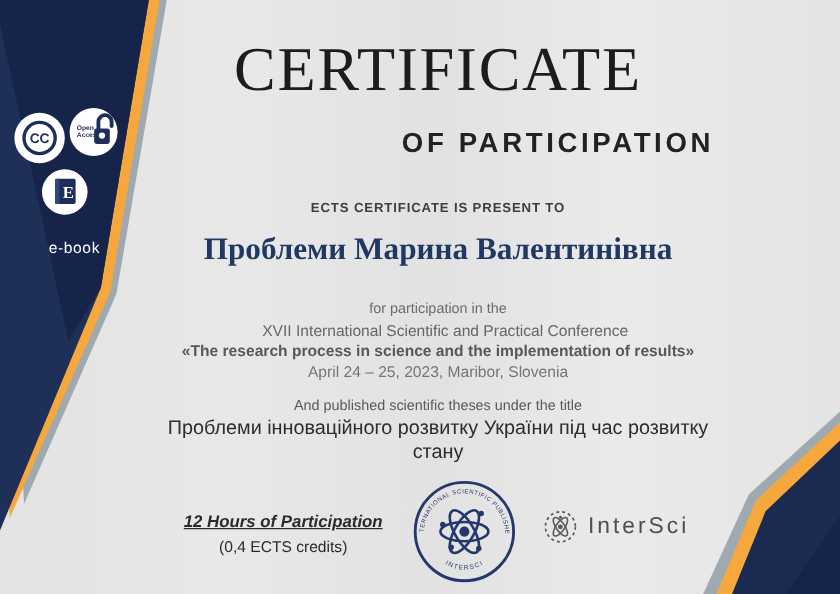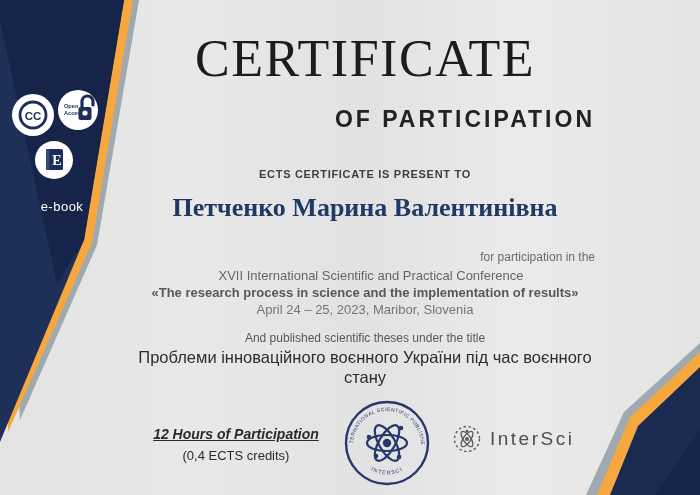--- a/index.html
+++ b/index.html
@@ -12,21 +12,21 @@
   .content{position:absolute;left:135px;top:0;width:460px;text-align:center;}
   .title{position:absolute;left:0;top:30px;width:100%;
     font-family:"Liberation Serif",serif;font-size:52px;letter-spacing:1.5px;
     color:#1c1c1c;font-weight:400;line-height:58px;}
   .subtitle{position:absolute;left:0;top:106px;width:100%;
     font-size:23px;font-weight:700;letter-spacing:3px;color:#222;text-align:right;}
   .present{position:absolute;left:0;top:168px;width:100%;
     font-size:11px;font-weight:700;letter-spacing:.7px;color:#3e3e3e;}
   .name{position:absolute;left:0;top:192px;width:100%;
     font-family:"Liberation Serif",serif;font-size:26px;font-weight:700;color:#1f3864;line-height:32px;}
-  .p1{position:absolute;left:0;top:250px;width:100%;font-size:12px;color:#6b6b6b;text-align:right;}
+  .p1{position:absolute;left:0;top:250px;width:100%;font-size:12px;color:#6b6b6b;}
   .p2{position:absolute;left:6px;top:268px;width:100%;font-size:13px;color:#666;}
   .p3{position:absolute;left:0;top:285px;width:100%;font-size:13px;font-weight:700;color:#585858;}
   .p4{position:absolute;left:0;top:302px;width:100%;font-size:13px;color:#757575;}
   .p5{position:absolute;left:0;top:331px;width:100%;font-size:12px;color:#585858;}
   .thesis{position:absolute;left:2px;top:347px;width:456px;
     font-size:16.5px;color:#2d2d2d;line-height:20px;}
   .hours-block{position:absolute;left:146px;top:426px;width:180px;text-align:center;}
   .hours{font-size:14px;font-weight:600;color:#2b2b2b;text-decoration:underline;font-style:italic;}
   .credits{font-size:13px;color:#2b2b2b;margin-top:6px;}
   .seal{position:absolute;left:343px;top:399px;width:88px;height:88px;}
@@ -77,27 +77,27 @@
     <rect x="12" y="9" width="17" height="21" rx="1.5" fill="#1c2e59"></rect>
     <rect x="12" y="9" width="3.5" height="21" fill="#31497e"></rect>
     <text x="23" y="25" text-anchor="middle" font-family="Liberation Serif, serif" font-size="14" font-weight="bold" fill="#ffffff">E</text>
   </svg>
   <div class="eb-label">e-book</div>
 
   <div class="content">
     <div class="title">CERTIFICATE</div>
     <div class="subtitle">OF PARTICIPATION</div>
     <div class="present">ECTS CERTIFICATE IS PRESENT TO</div>
-    <div class="name">Петченко Марина Валентинівна</div>
+    <div class="name">Проблеми Марина Валентинівна</div>
     <div class="p1">for participation in the</div>
     <div class="p2">XVII International Scientific and Practical Conference</div>
     <div class="p3">«The research process in science and the implementation of results»</div>
     <div class="p4">April 24 – 25, 2023, Maribor, Slovenia</div>
     <div class="p5">And published scientific theses under the title</div>
-    <div class="thesis">Проблеми інноваційного воєнного України під час воєнного стану</div>
+    <div class="thesis">Проблеми інноваційного розвитку України під час розвитку стану</div>
   </div>
 
   <div class="hours-block">
     <div class="hours">12 Hours of Participation</div>
     <div class="credits">(0,4 ECTS credits)</div>
   </div>
 
   <svg class="seal" viewBox="0 0 88 88">
     <circle cx="44" cy="44" r="41" fill="none" stroke="#24386b" stroke-width="2.4"></circle>
     <defs>

